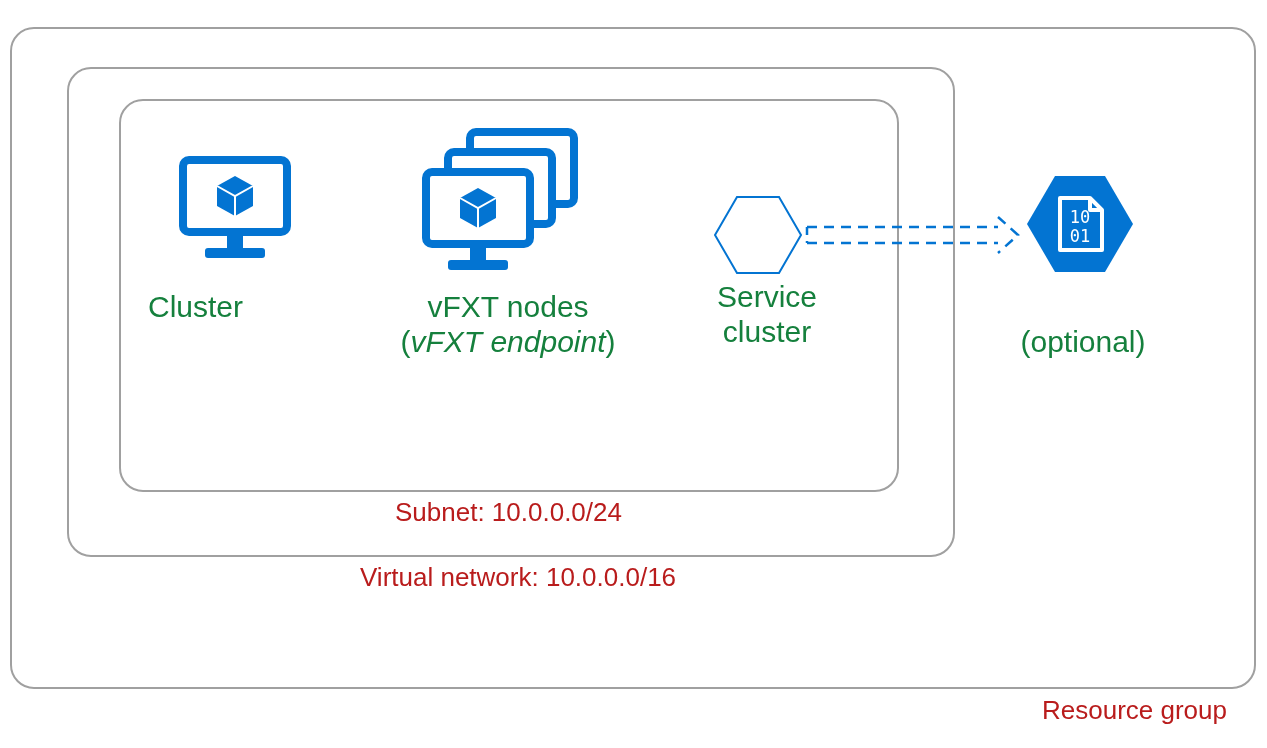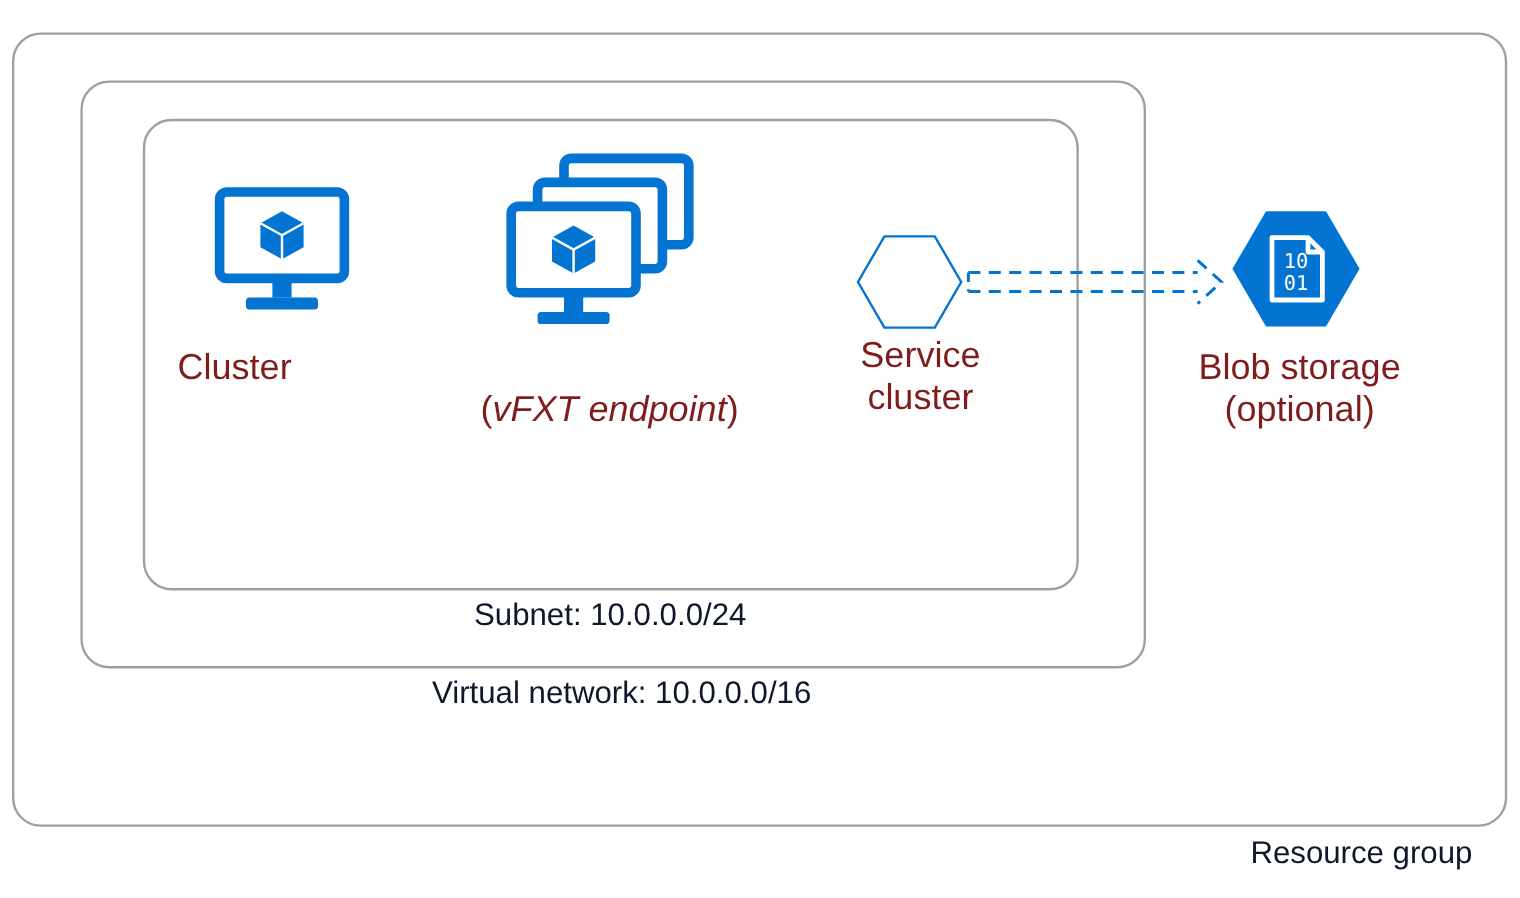--- a/index.html
+++ b/index.html
@@ -12,27 +12,27 @@
     color: #000;
   }
   .box {
     position: absolute;
     border: 2px solid #a0a0a0;
     border-radius: 24px;
     box-sizing: border-box;
   }
   .box-label {
     position: absolute;
-    color: #0f172a;
+    color: #b91c1c;
     font-size: 26px;
     white-space: nowrap;
   }
   .item-label {
     position: absolute;
-    color: #7f1d1d;
+    color: #15803d;
     font-size: 30px;
     text-align: center;
     line-height: 1.15;
   }
   .italic { font-style: italic; }
   svg { position: absolute; }
 </style>
 </head>
 <body>
 
@@ -75,21 +75,21 @@
     <rect x="52" y="84" width="16" height="16" fill="#0374d2"></rect>
     <rect x="30" y="100" width="60" height="10" rx="3" fill="#0374d2"></rect>
     <g transform="translate(60,48)">
       <polygon points="0,-20 18,-10 18,10 0,20 -18,10 -18,-10" fill="#0374d2"></polygon>
       <polyline points="-18,-10 0,0 18,-10" fill="none" stroke="#fff" stroke-width="2"></polyline>
       <line x1="0" y1="0" x2="0" y2="20" stroke="#fff" stroke-width="2"></line>
     </g>
   </g>
 </svg>
 <div class="item-label" style="left:393px; top:290px; width:230px;">
-  <br>
+  <span>vFXT nodes</span><br>
   <span>(</span><span class="italic">vFXT endpoint</span><span>)</span>
 </div>
 
 <svg style="left:713px; top:195px;" width="90" height="80" viewBox="0 0 90 80">
   <polygon points="24,2 66,2 88,40 66,78 24,78 2,40" fill="none" stroke="#0374d2" stroke-width="2"></polygon>
 </svg>
 <div class="item-label" style="left:682px; top:280px; width:170px;">
   <span>Service</span><br>
   <span>cluster</span>
 </div>
@@ -103,15 +103,15 @@
 
 <svg style="left:1025px; top:174px;" width="110" height="100" viewBox="0 0 110 100">
   <polygon points="30,2 80,2 108,50 80,98 30,98 2,50" fill="#0374d2"></polygon>
 
   <path d="M35 24 h30 l12 12 v40 h-42 z" fill="none" stroke="#fff" stroke-width="4" stroke-linejoin="round"></path>
   <path d="M65 24 v12 h12" fill="none" stroke="#fff" stroke-width="4" stroke-linejoin="round"></path>
   <text x="55" y="49" font-family="Consolas, monospace" font-size="17" fill="#fff" text-anchor="middle">10</text>
   <text x="55" y="68" font-family="Consolas, monospace" font-size="17" fill="#fff" text-anchor="middle">01</text>
 </svg>
 <div class="item-label" style="left:988px; top:290px; width:190px;">
-  <span>Blob storage</span><br>
+  <br>
   <span>(optional)</span>
 </div>
 
 </body></html>

